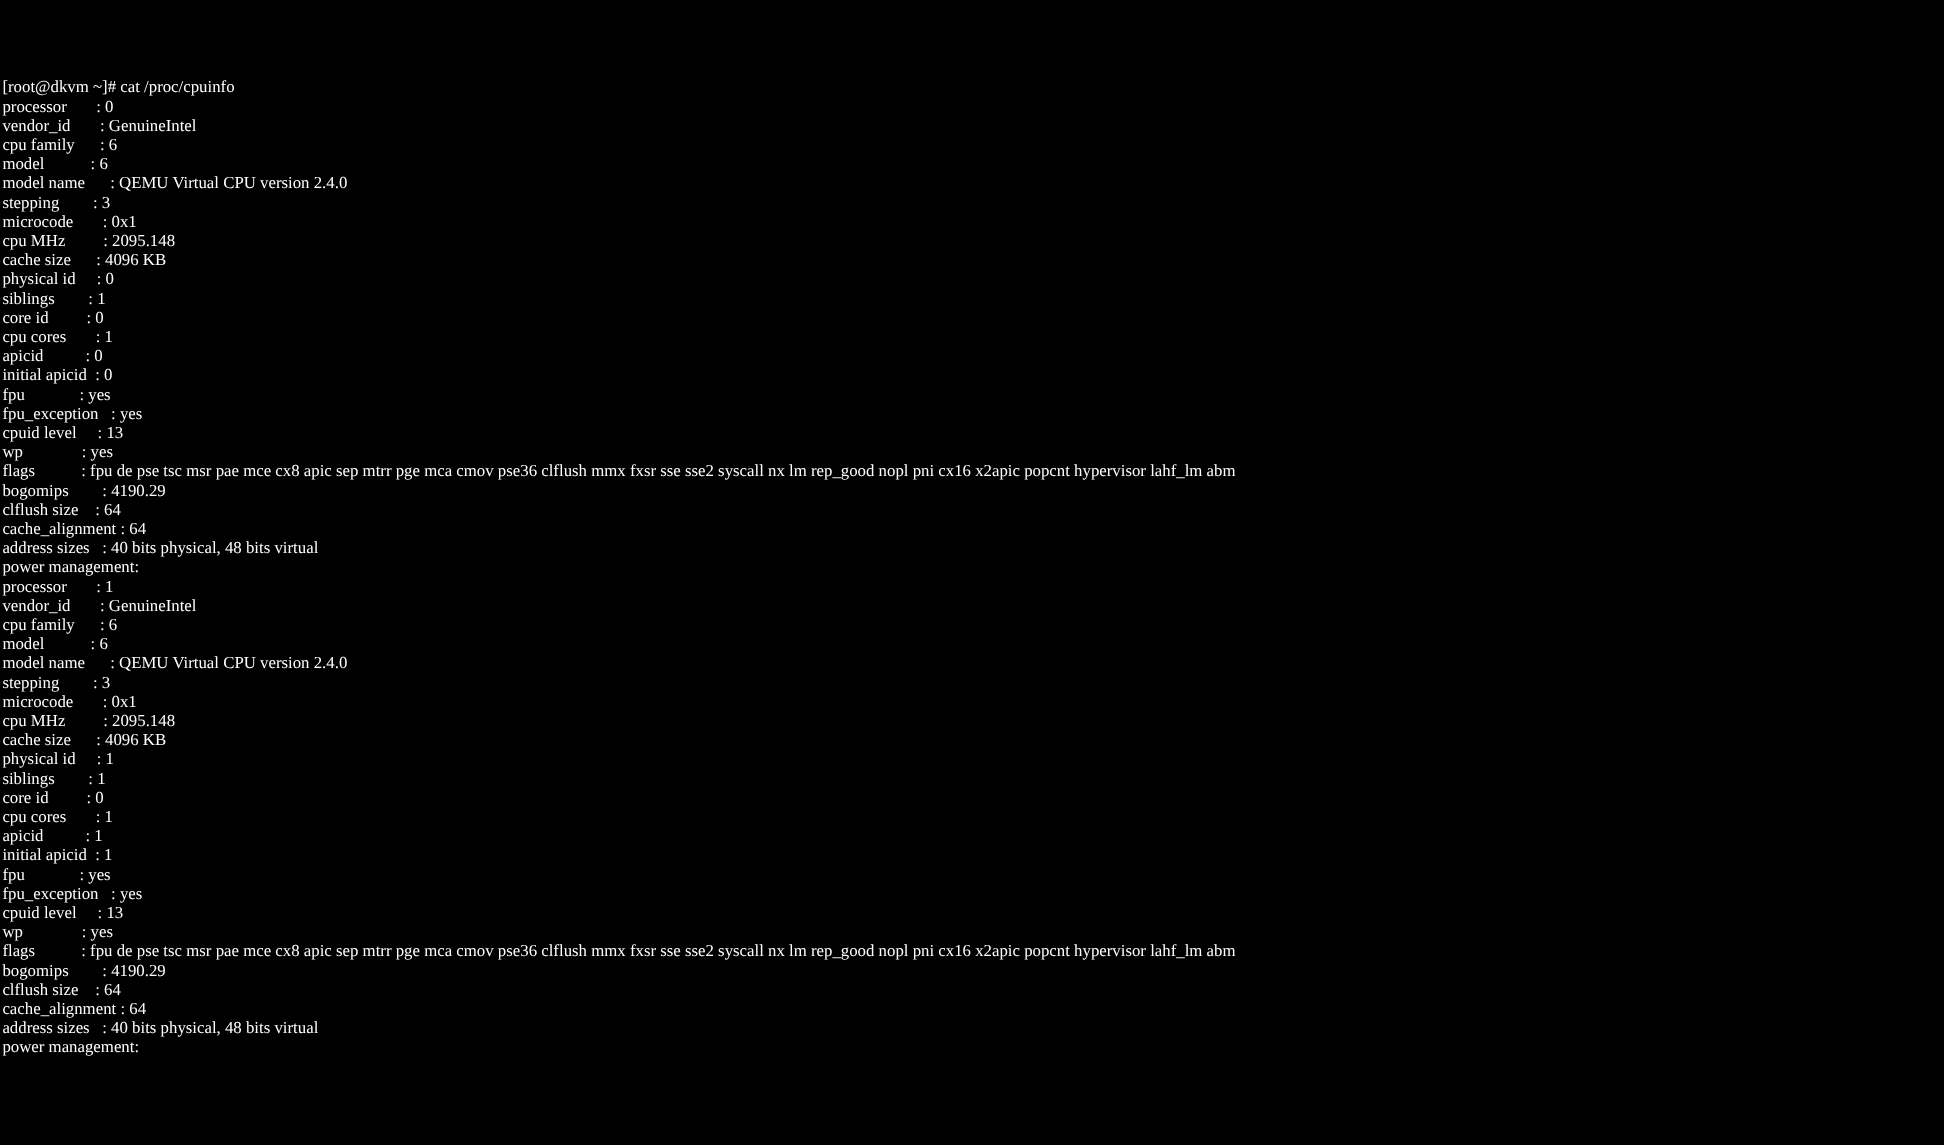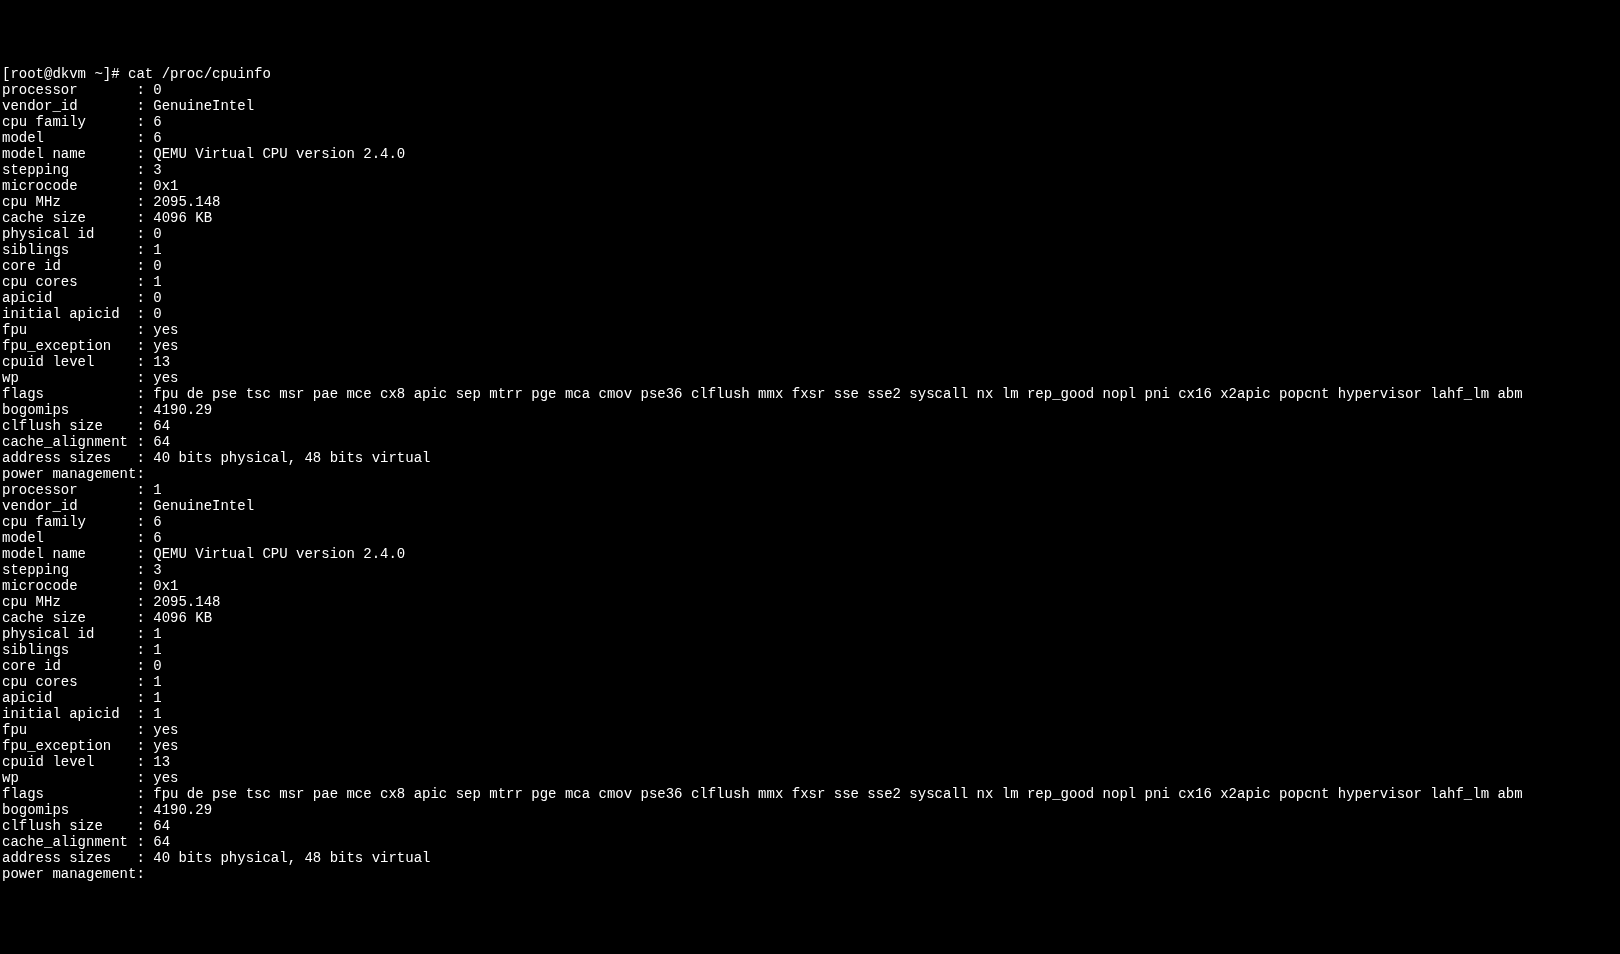--- a/index.html
+++ b/index.html
@@ -8,20 +8,21 @@
       background-color: #000000;
       color: #ffffff;
       font-family: "Consolas", "Monaco", "Courier New", monospace;
       font-size: 14px;
       line-height: 16px;
       white-space: pre;
       overflow-x: auto;
     }
     .terminal {
       padding: 2px;
+      font-family: Liberation Serif, serif;
     }
     .line {
       display: block;
       white-space: pre;
     }
   </style>
 </head>
 <body>
 
 

